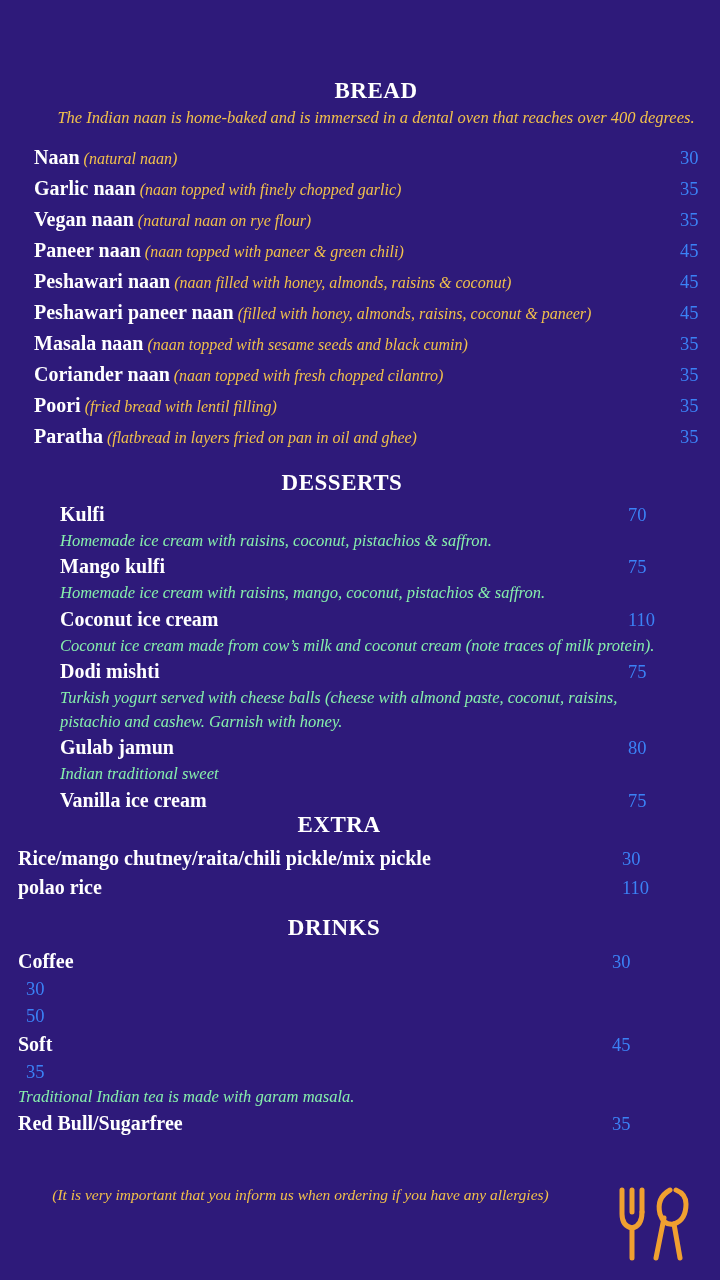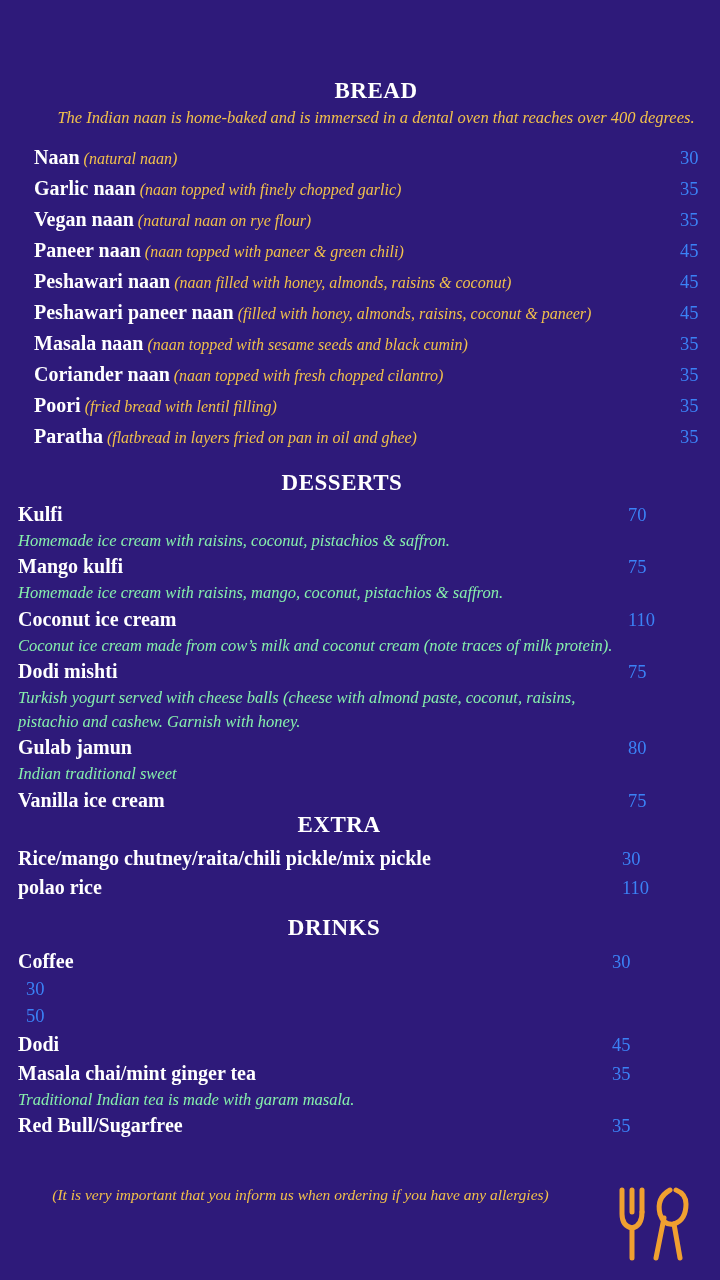--- a/index.html
+++ b/index.html
@@ -186,21 +186,21 @@
           <span class="desc">(flatbread in layers fried on pan in oil and ghee)</span>
         </div>
         <div class="price">35</div>
       </div>
 
     </div>
   </div>
 
   <div class="desserts-block">
     <div class="section-title">DESSERTS</div>
-    <div class="rows" style="margin-top:4px;">
+    <div class="rows" style="margin-top:4px;margin-left:42px;">
 
       <div class="row tight">
         <div class="left">
           <span class="name">Kulfi</span>
         </div>
         <div class="price">70</div>
       </div>
       <div class="desc-line">Homemade ice cream with raisins, coconut, pistachios &amp; saffron.</div>
 
       <div class="row tight">
@@ -278,29 +278,26 @@
       <div class="row tight">
         <div class="price">30</div>
       </div>
 
       <div class="row tight">
         <div class="price">50</div>
       </div>
 
       <div class="row tight">
         <div class="left">
-          <span class="name">Dodi</span>
+          <span class="name">Soft</span>
         </div>
         <div class="price">45</div>
       </div>
 
       <div class="row tight">
-        <div class="left">
-          <span class="name">Masala chai/mint ginger tea</span>
-        </div>
         <div class="price">35</div>
       </div>
       <div class="desc-line">Traditional Indian tea is made with garam masala.</div>
 
       <div class="row tight">
         <div class="left">
           <span class="name">Red Bull/Sugarfree</span>
         </div>
         <div class="price">35</div>
       </div>

